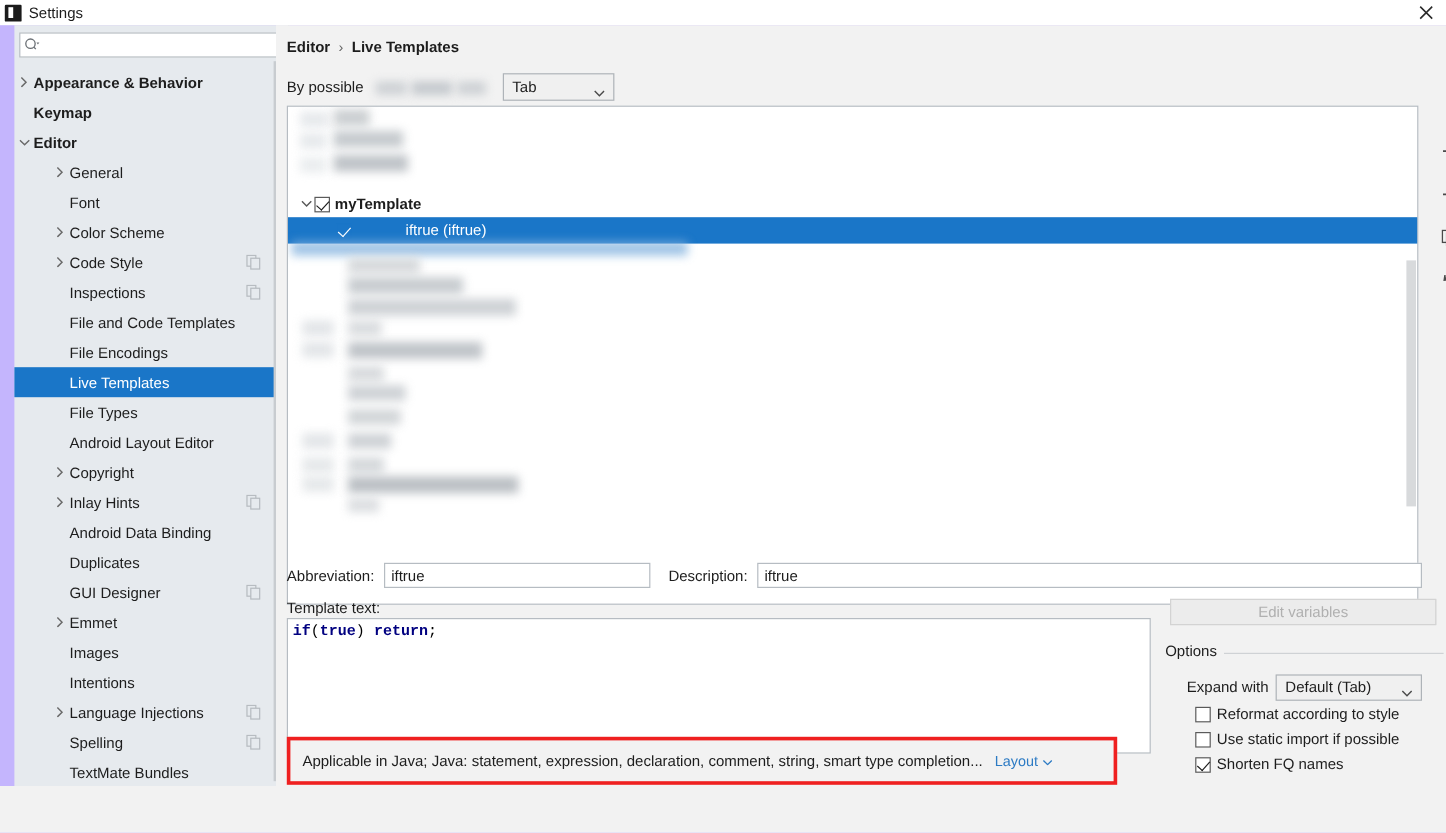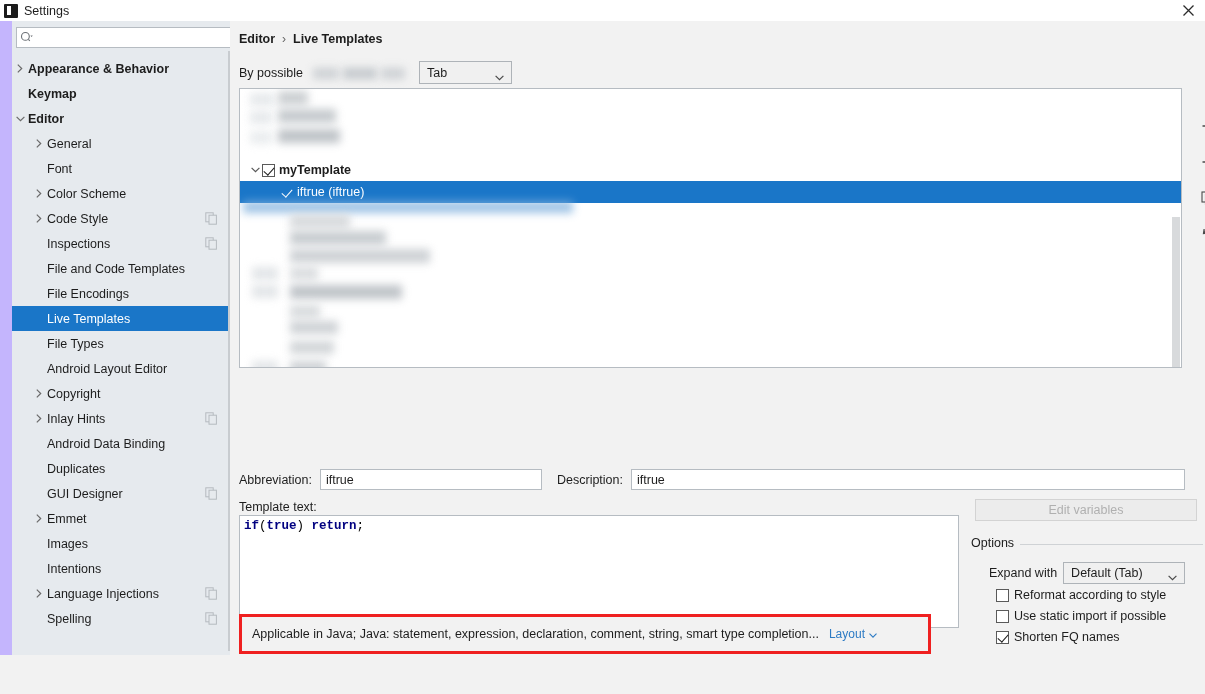--- a/index.html
+++ b/index.html
@@ -73,21 +73,21 @@
   }
   .tree-item .arrow {
     width: 12px; height: 12px; flex: none;
     margin-right: 2px;
     display: flex; align-items: center; justify-content: center;
   }
   .tree-item .arrow svg { display: block; }
   .tree-item .lbl { font-size: 12.5px; }
   .tree-item.lvl0 { padding-left: 2px; }
   .tree-item.lvl0 .lbl { font-weight: bold; }
-  .tree-item.lvl1 { padding-left: 21px; }
+  .tree-item.lvl1 { padding-left: 32px; }
   .tree-item.selected { background: #1a76c8; }
   .tree-item.selected .lbl { color: #ffffff; }
   .tree-item .copyicon {
     position: absolute; right: 22px; top: 6px;
     width: 13px; height: 13px; opacity: .55;
   }
   .sb-thumb {
     position: absolute; right: 5px; top: 30px; width: 7px; height: 600px;
     background: #c8ccd0; border-radius: 0;
   }
@@ -138,30 +138,30 @@
   .blur {
     position: absolute;
     background: #c9cdd1;
     filter: blur(4px);
     opacity: .9;
   }
 
   
   .tmpl-box {
     position: absolute; left: 9px; top: 67px;
-    width: 943px; height: 280px;
+    width: 943px; height: 416px;
     background: #ffffff;
     border: 1px solid #b6bcc2;
     overflow: hidden;
   }
   .tmpl-row {
     position: absolute; left: 0; width: 943px; height: 22px;
     display: flex; align-items: center; white-space: nowrap;
   }
-  .tmpl-row.sel { background: #1a76c8; }
+  .tmpl-row.sel { background: #1a76c8; gap: 41px; }
   .tmpl-row .arr {
     width: 14px; display: flex; align-items: center; justify-content: center;
     flex: none;
   }
   .cbx {
     width: 13px; height: 13px; flex: none;
     border: 1px solid #5a5a5a; background: #fff;
     position: relative; margin-right: 4px;
   }
   .cbx.checked::after {
@@ -451,20 +451,24 @@
               <rect x="4" y="3.2" width="7.4" height="9" stroke="#8e949a" stroke-width="1" fill="#e6eaee"></rect>
             </svg></span>
         </div>
         <div class="tree-item lvl1">
           <span class="arrow"></span>
           <span class="lbl">Spelling</span>
           <span class="copyicon"><svg width="13" height="13" viewBox="0 0 13 13">
               <rect x="0.8" y="0.8" width="7.4" height="9" stroke="#8e949a" stroke-width="1" fill="none"></rect>
               <rect x="4" y="3.2" width="7.4" height="9" stroke="#8e949a" stroke-width="1" fill="#e6eaee"></rect>
             </svg></span>
+        </div>
+        <div class="tree-item lvl1">
+          <span class="arrow"></span>
+          <span class="lbl">TextMate Bundles</span>
         </div>
       </div>
 
     <div class="sb-thumb"></div>
   </div>
 
   <div class="help-btn">?</div>
 
   <div class="content">
 

